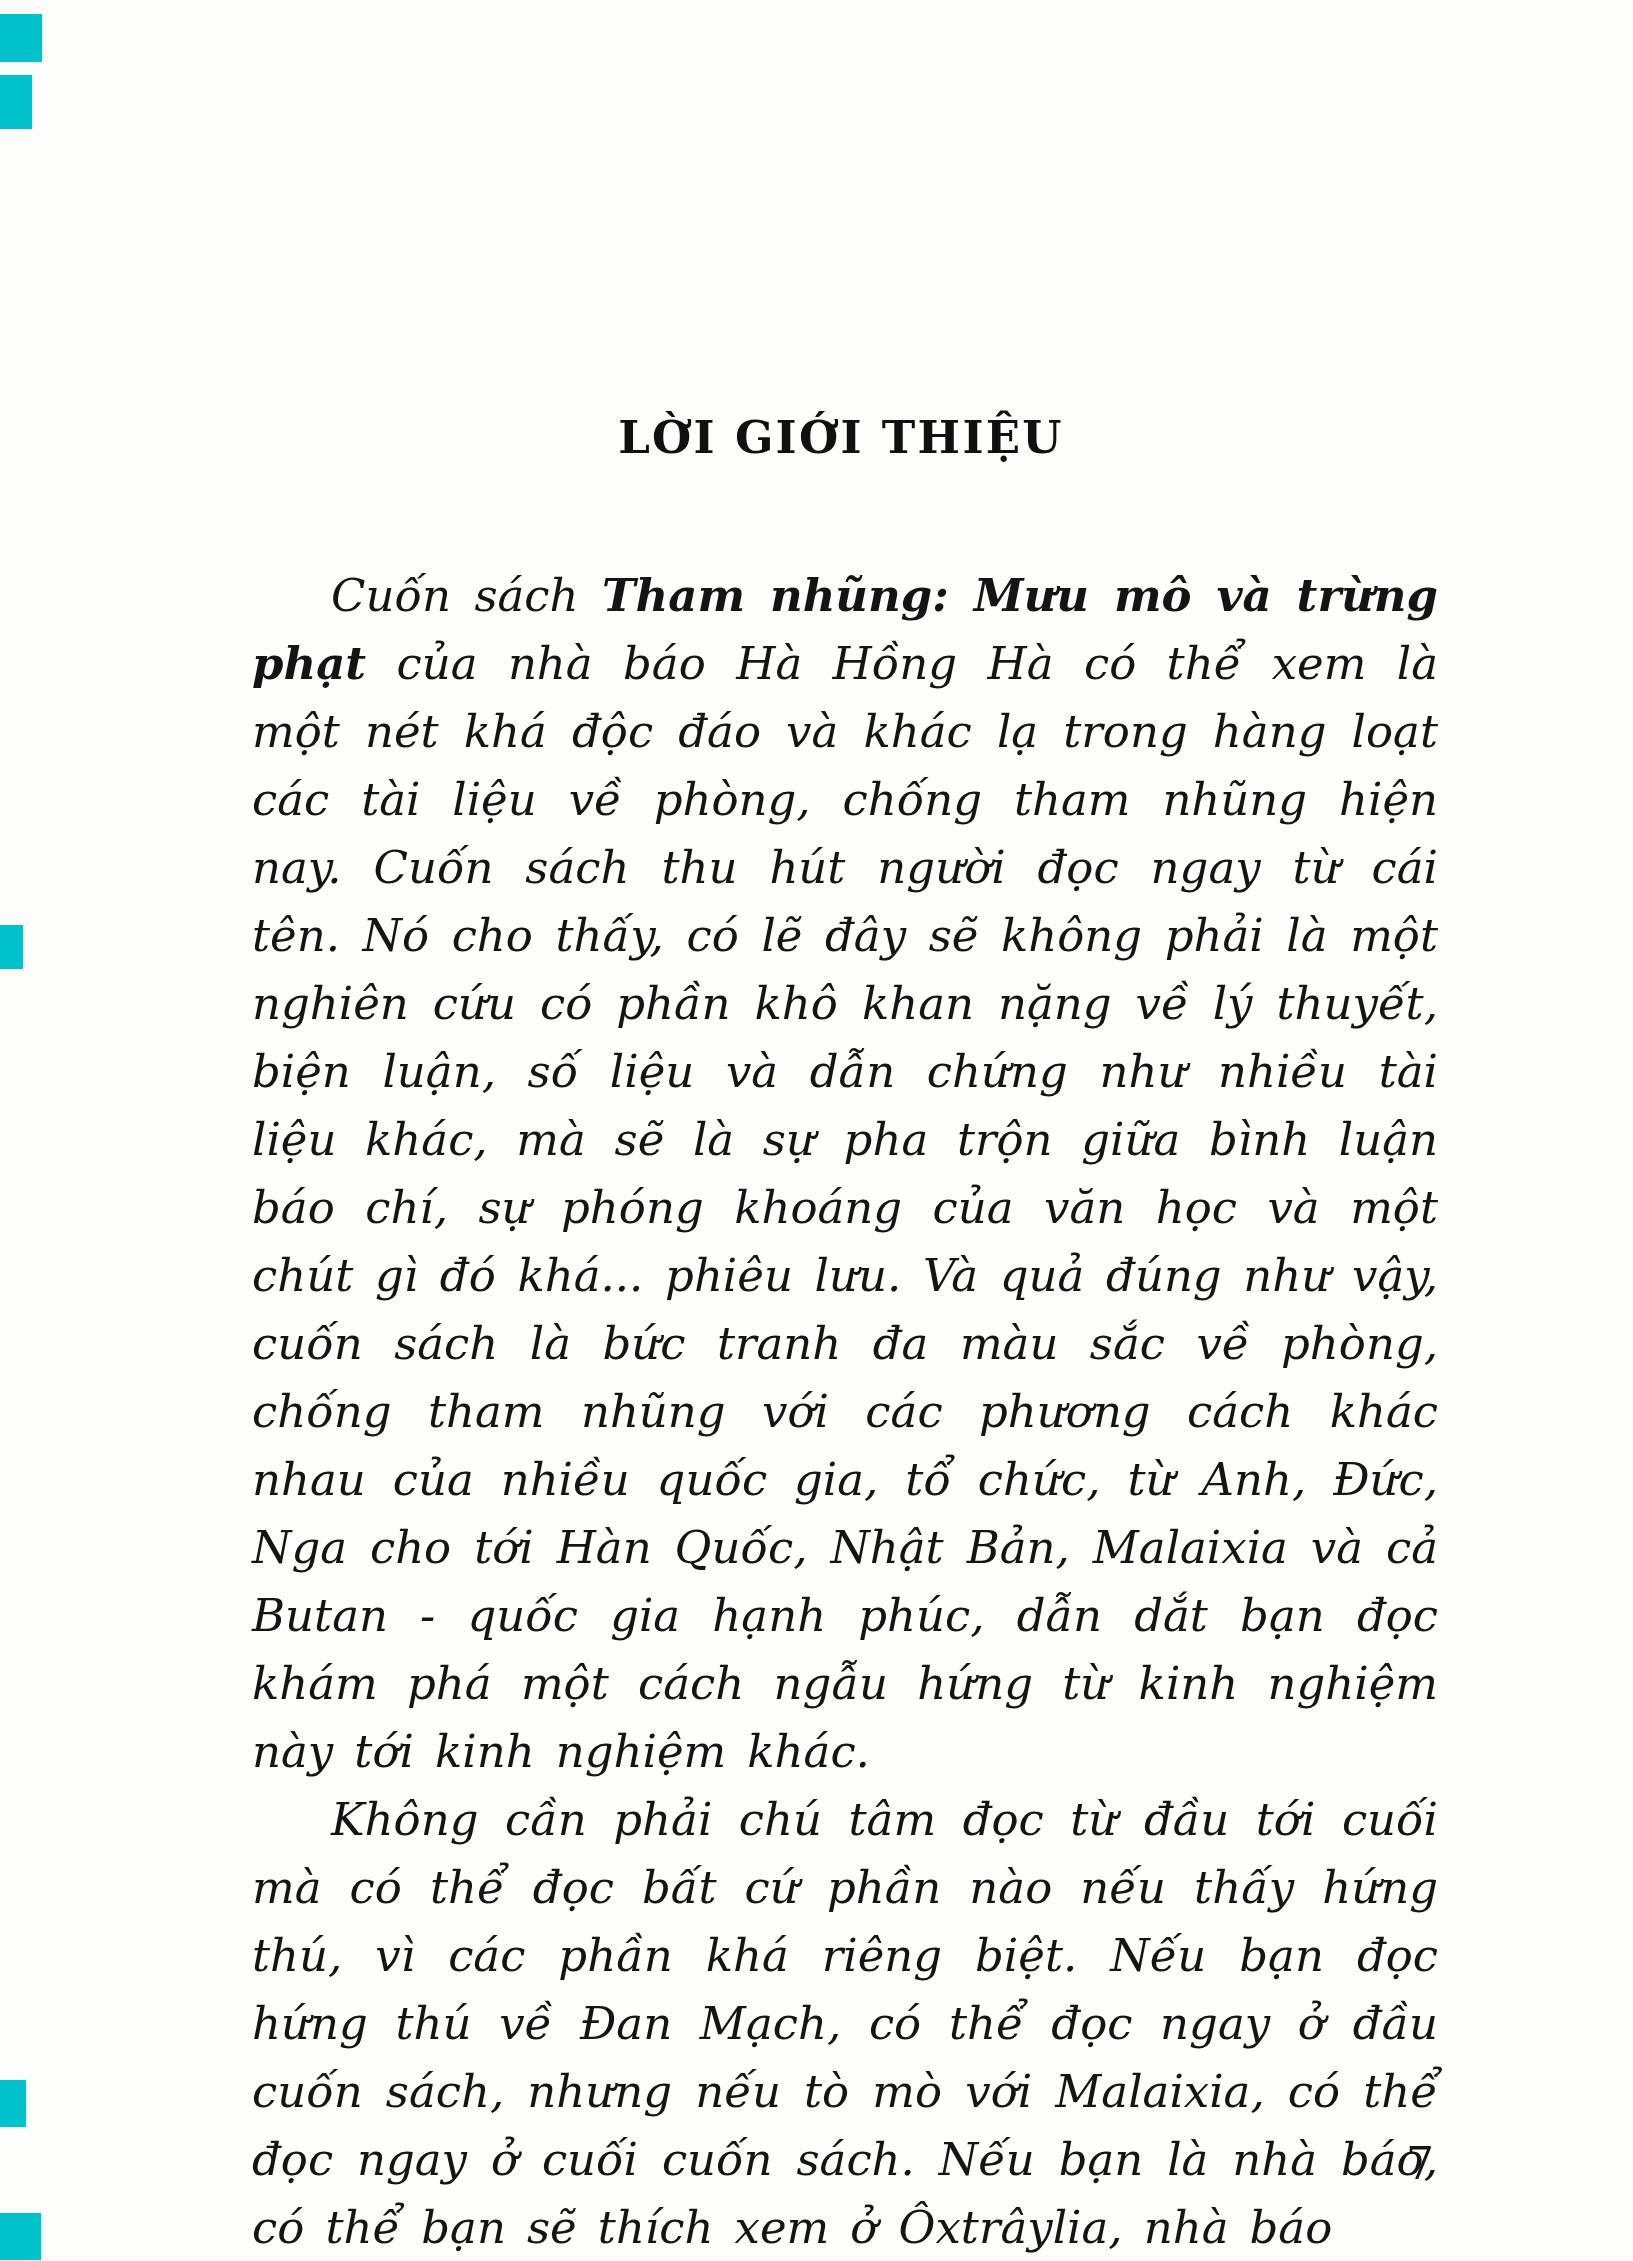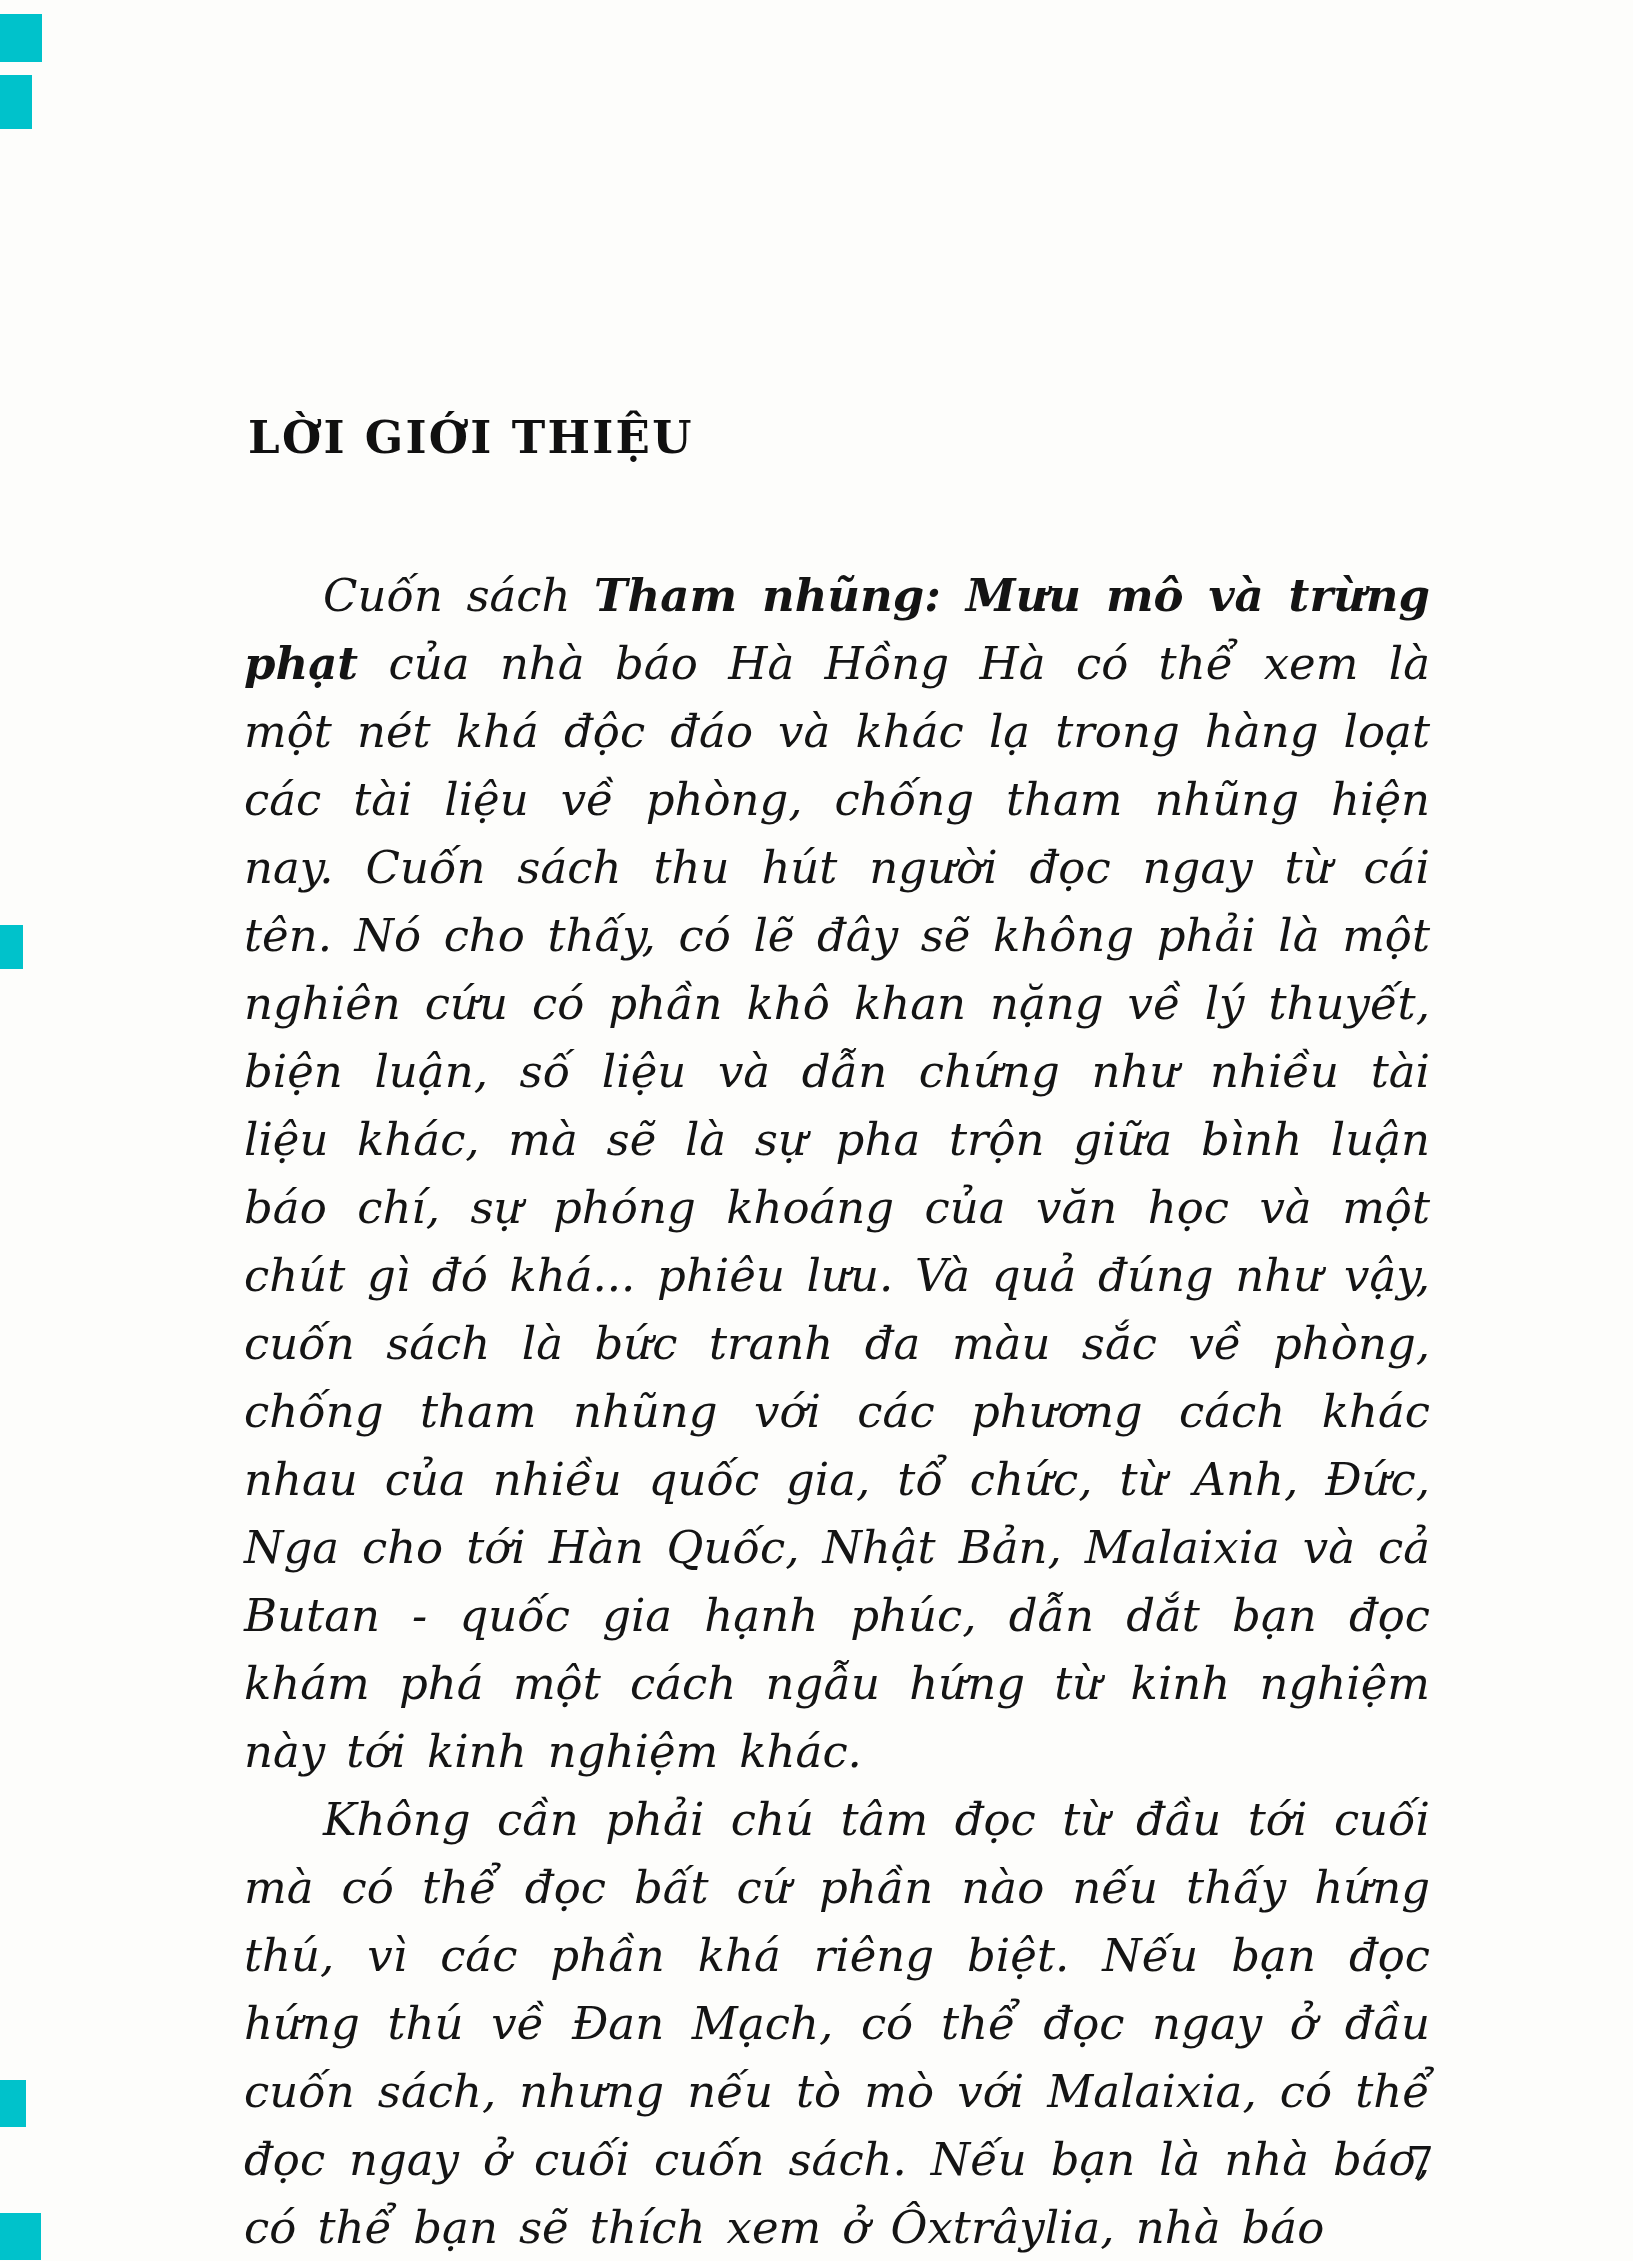--- a/index.html
+++ b/index.html
@@ -30,32 +30,32 @@
   .artifact.a2 { top: 75px;  width: 32px; height: 54px; }
   .artifact.a3 { top: 925px; width: 22.5px; height: 44px; }
   .artifact.a4 { top: 2080px; width: 25.5px; height: 47px; }
   .artifact.a5 { top: 2213px; width: 41px; height: 47px; }
 
   .title {
     position: absolute;
     top: 411px;
     left: 248px;
     width: 1186px;
-    text-align: left;
+    text-align: center;
     font-size: 45px;
     font-weight: bold;
     font-style: normal;
     letter-spacing: 2.3px;
     color: #101010;
   }
 
   .body-text {
     position: absolute;
     top: 562px;
-    left: 244px;
+    left: 252px;
     width: 1186px;
     font-size: 45px;
     line-height: 68px;
     font-style: italic;
     text-align: justify;
     word-spacing: 6.8px;
     color: #141414;
   }
 
   .para {

